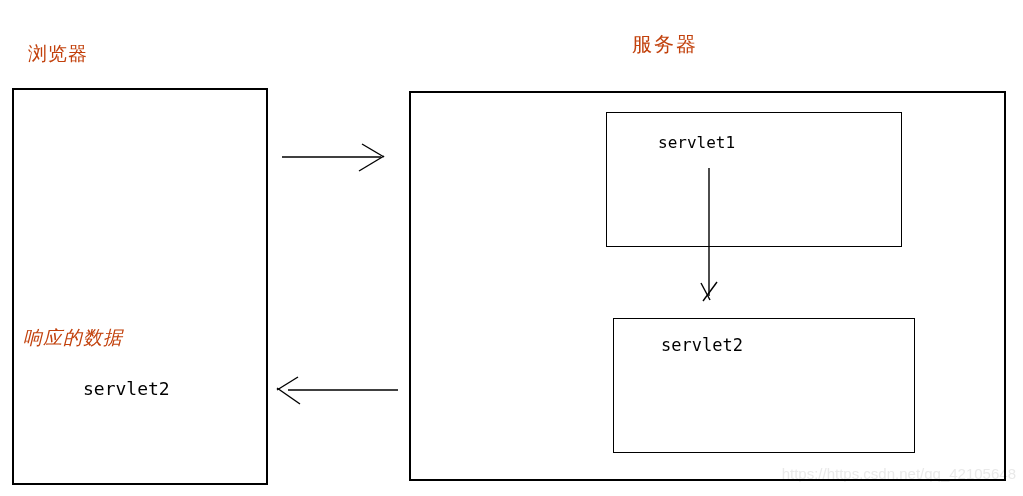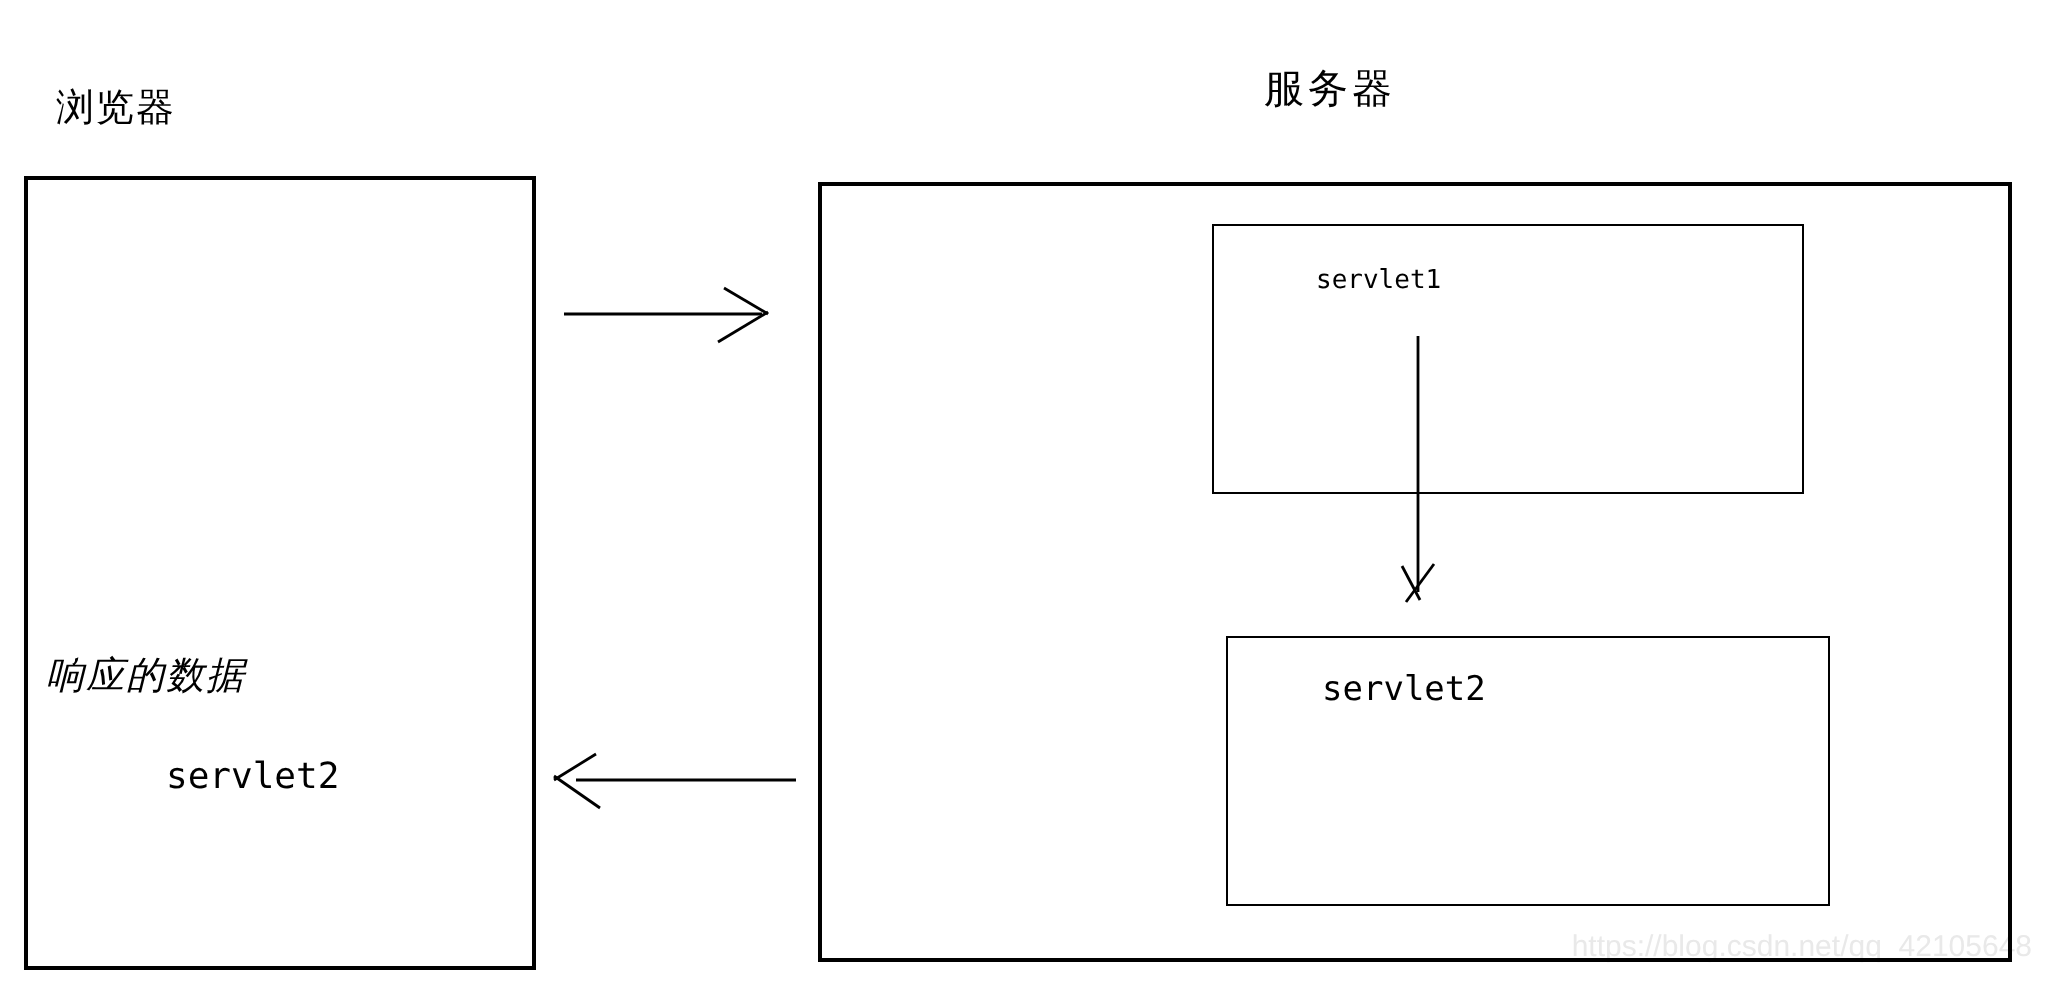--- a/index.html
+++ b/index.html
@@ -9,21 +9,21 @@
     overflow: hidden;
     font-family: "Liberation Sans", "DejaVu Sans", sans-serif;
   }
   .canvas {
     position: relative;
     width: 1023px; height: 496px;
     background: #ffffff;
   }
   .lbl {
     position: absolute;
-    color: #000000;
+    color: #c2410c;
     white-space: nowrap;
     text-align: right;
   }
   .browser-lbl { left: 28px; top: 41px; font-size: 19px; letter-spacing: 1px; }
   .server-lbl  { left: 632px; top: 31px; font-size: 20px; letter-spacing: 2px; }
   .box {
     position: absolute;
     border: 1px solid #000000;
     background: transparent;
   }
@@ -32,21 +32,21 @@
   .servlet1-box{ left: 606px; top: 112px; width: 296px; height: 135px; }
   .servlet2-box{ left: 613px; top: 318px; width: 302px; height: 135px; }
   .mono {
     font-family: "DejaVu Sans Mono", "Liberation Mono", monospace;
     color: #000000;
     white-space: nowrap;
   }
   .request-path   { position: absolute; left: 11px; top: 27px;  font-size: 18px; }
   .response-label { position: absolute; left: 9px;  top: 235px; font-size: 19px; letter-spacing: 1px; }
   .response-value { position: absolute; left: 69px; top: 288px; font-size: 18px; }
-  .servlet1-text  { position: absolute; left: 51px; top: 20px;  font-size: 13px; }
+  .servlet1-text  { position: absolute; left: 51px; top: 20px;  font-size: 16px; }
   .servlet2-text  { position: absolute; left: 47px; top: 16px;  font-size: 17px; }
   .overlay {
     position: absolute; left: 0; top: 0;
     width: 1023px; height: 496px;
     pointer-events: none;
   }
   .overlay path, .overlay line {
     stroke: #000000;
     stroke-width: 1.4;
     fill: none;
@@ -57,21 +57,21 @@
     font-size: 15px;
     color: #e9e9e9;
     white-space: nowrap;
   }
 </style>
 </head>
 <body>
 
 <div class="canvas">
 
-  <div class="watermark">https://blog.csdn.net/qq_42105648</div>
+  <div class="watermark">https://https.csdn.net/qq_42105648</div>
 
   <div class="lbl browser-lbl">浏览器</div>
   <div class="lbl server-lbl">服务器</div>
 
   <div class="box browser-box">
     <div class="lbl response-label" style="position:absolute;font-style:italic;">响应的数据</div>
     <div class="mono response-value">servlet2</div>
   </div>
 
   <div class="box server-box"></div>

